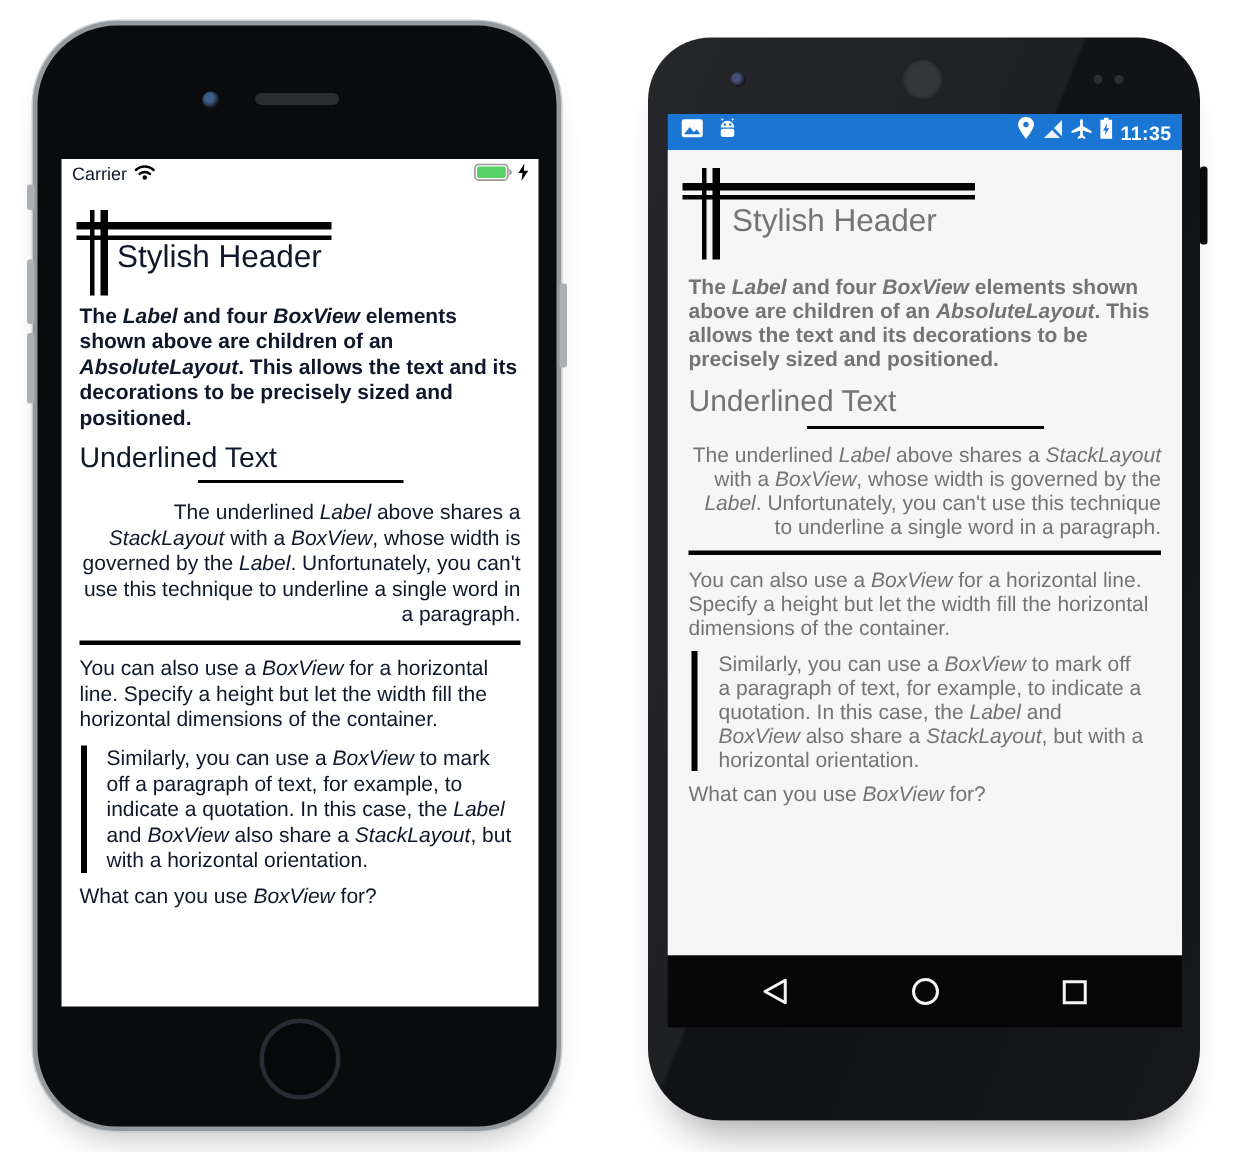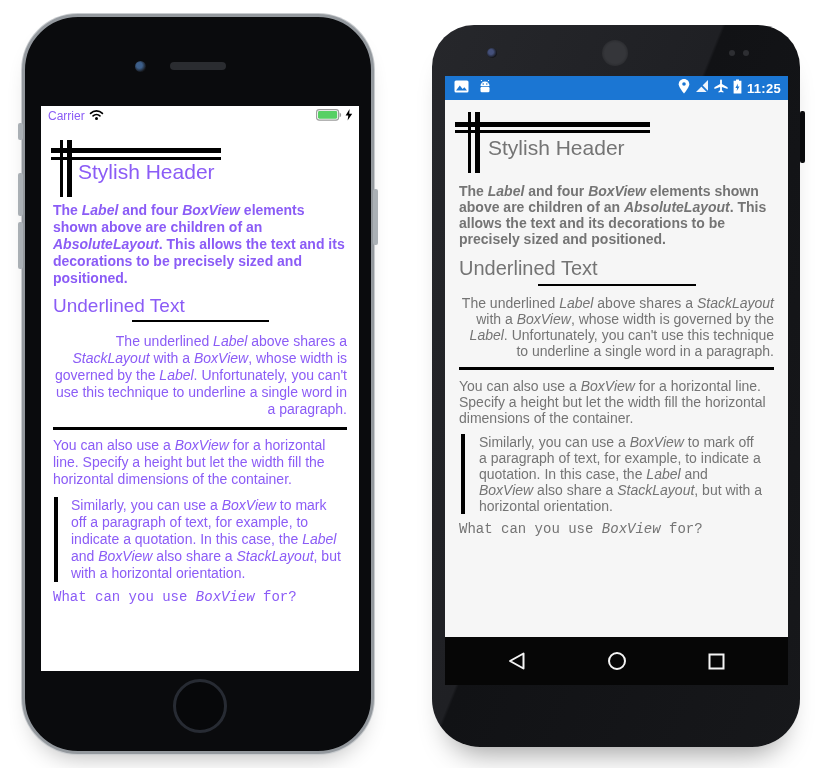--- a/index.html
+++ b/index.html
@@ -14,21 +14,21 @@
   .i-btn { position:absolute; background:#aab0b5; border-radius:2px; }
   .i-btn.mute { left:-7px; top:106px; width:5px; height:17px; }
   .i-btn.vol1 { left:-7px; top:156px; width:5px; height:43px; }
   .i-btn.vol2 { left:-7px; top:205px; width:5px; height:47px; }
   .i-btn.power { right:-7px; top:172px; width:5px; height:56px; }
   .i-cam { position:absolute; left:110px; top:44px; width:11px; height:11px; border-radius:50%;
     background:radial-gradient(circle at 40% 40%, #3d5f8a 0 30%, #16181c 70%); }
   .i-speaker { position:absolute; left:145px; top:45px; width:56px; height:8px; border-radius:4px; background:#2a2c30; }
   .i-home { position:absolute; left:148px; top:662px; width:54px; height:54px; border-radius:50%;
     background:#07080a; border:3px solid #272b33; }
-  .i-screen { position:absolute; left:16px; top:89px; width:318px; height:565px; background:#ffffff; overflow:hidden; color:#8b5cf6; }
+  .i-screen { position:absolute; left:16px; top:89px; width:318px; height:565px; background:#ffffff; overflow:hidden; color:#0f172a; }
 
   .ios-status { position:relative; height:20px; font-size:12px; display:flex; align-items:center; }
   .ios-status .left { display:flex; align-items:center; gap:4px; padding-left:7px; }
   .ios-status .time { position:absolute; left:0; right:0; text-align:center; font-weight:700; font-size:12px; }
   .ios-status .right { margin-left:auto; display:flex; align-items:center; gap:2px; padding-right:6px; }
 
   .ios-body { padding:0 12px; font-size:14px; line-height:17px; }
   .deco { position:relative; height:68px; margin-top:6px; }
   .bar { position:absolute; background:var(--decoration-black,#000); }
   .deco .v-thin  { left:7px;  top:8px;  width:3px; height:57px; }
@@ -37,21 +37,21 @@
   .deco .h-thin  { left:-2px; top:25px; width:170px; height:3px; }
   .deco .deco-title { position:absolute; left:25px; top:31px; font-size:21px; }
 
   .p { margin-top:7px; }
   .p.first { margin-top:2px;font-weight:bold; }
   .utitle { margin-top:7px; text-align:left; font-size:19px; line-height:23px; }
   .uline { width:137px; height:2px; background:var(--decoration-black,#000); margin:3px auto 0; }
   .p.after-title { margin-top:11px;text-align:right; }
   .rule { height:3px; background:var(--decoration-black,#000); margin-top:9px; }
   .quote { margin-top:9px; border-left:4px solid var(--decoration-black,#000); padding-left:13px; margin-left:1px; padding-right:4px; }
-  .question { margin-top:7px;font-family:Liberation Mono, monospace; }
+  .question { margin-top:7px; }
 
   
   .android { position:absolute; left:432px; top:25px; width:368px; height:722px;
     background:linear-gradient(112deg, #26272b 0%, #1f2024 44%, #111215 44.5%, #17181b 100%);
     border-radius:42px 42px 48px 48px;
     box-shadow:0 22px 28px -16px rgba(0,0,0,.38); }
   .a-btn-power { position:absolute; right:-5px; top:86px; width:5px; height:52px; background:#0a0b0d; border-radius:2px; }
   .a-cam { position:absolute; left:55px; top:23px; width:10px; height:10px; border-radius:50%;
     background:radial-gradient(circle at 40% 40%, #44507a 0 28%, #121316 70%); }
   .a-speaker { position:absolute; left:170px; top:15px; width:26px; height:26px; border-radius:50%;
@@ -190,21 +190,21 @@
             <svg width="14" height="14" viewBox="0 0 14 14">
               <path d="M7 0.4 c0.5 0 0.9 0.5 0.9 1.2 L7.9 5 L13.6 8.3 L13.6 9.9 L7.9 8 L7.9 11.2 L9.5 12.5 L9.5 13.6 L7 12.9 L4.5 13.6 L4.5 12.5 L6.1 11.2 L6.1 8 L0.4 9.9 L0.4 8.3 L6.1 5 L6.1 1.6 C6.1 0.9 6.5 0.4 7 0.4 Z" fill="#fff"></path>
             </svg>
           </span>
           <span>
             <svg width="9" height="15" viewBox="0 0 9 15">
               <path d="M3 0.5 L6 0.5 L6 1.8 L8.4 1.8 L8.4 14.5 L0.6 14.5 L0.6 1.8 L3 1.8 Z" fill="#fff"></path>
               <path d="M5 4.5 L2.4 9 L4.1 9 L3.7 12 L6.5 7.5 L4.7 7.5 Z" fill="#1b76d3"></path>
             </svg>
           </span>
-          <span class="time">11:25</span>
+          <span class="time">11:35</span>
         </span>
       </div>
 
       <div class="a-body">
         <div class="deco2">
           <div class="bar v-thin"></div>
           <div class="bar v-thick"></div>
           <div class="bar h-thick"></div>
           <div class="bar h-thin"></div>
           <div class="deco-title">Stylish Header</div>

